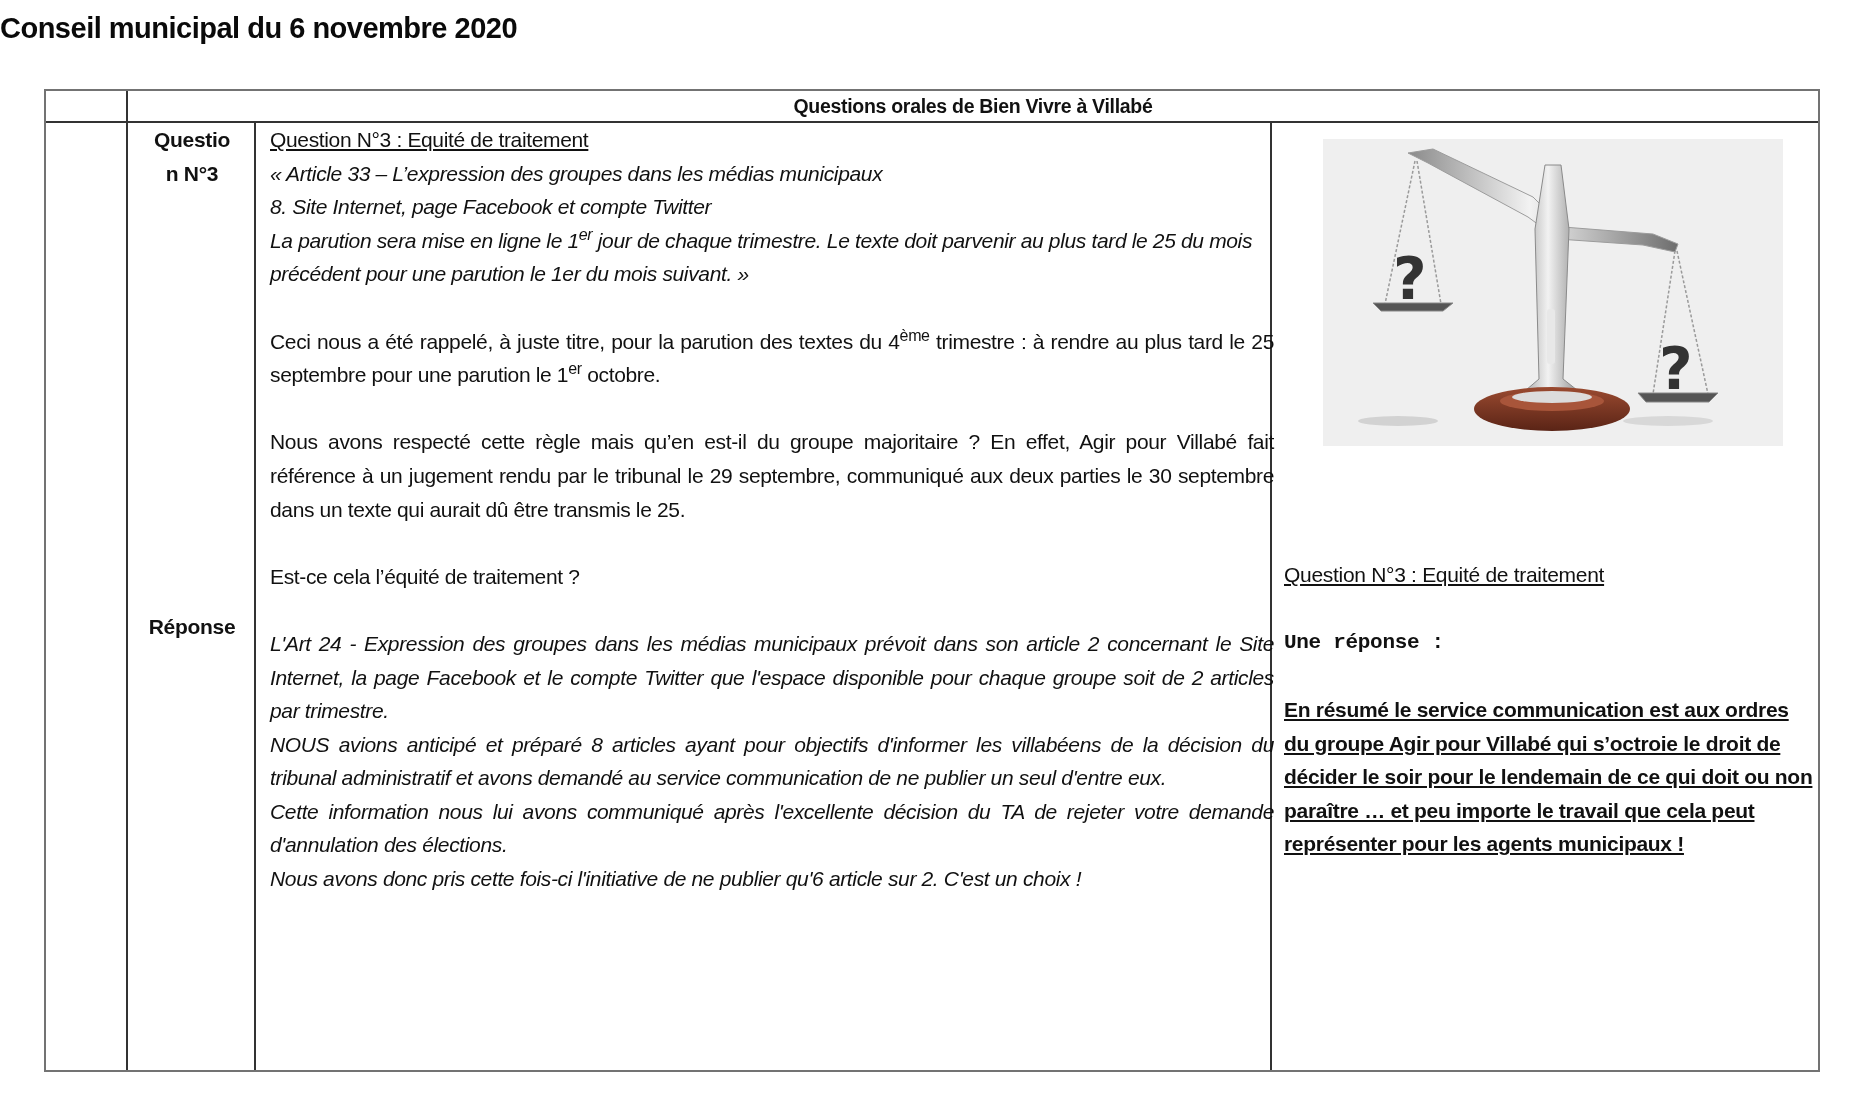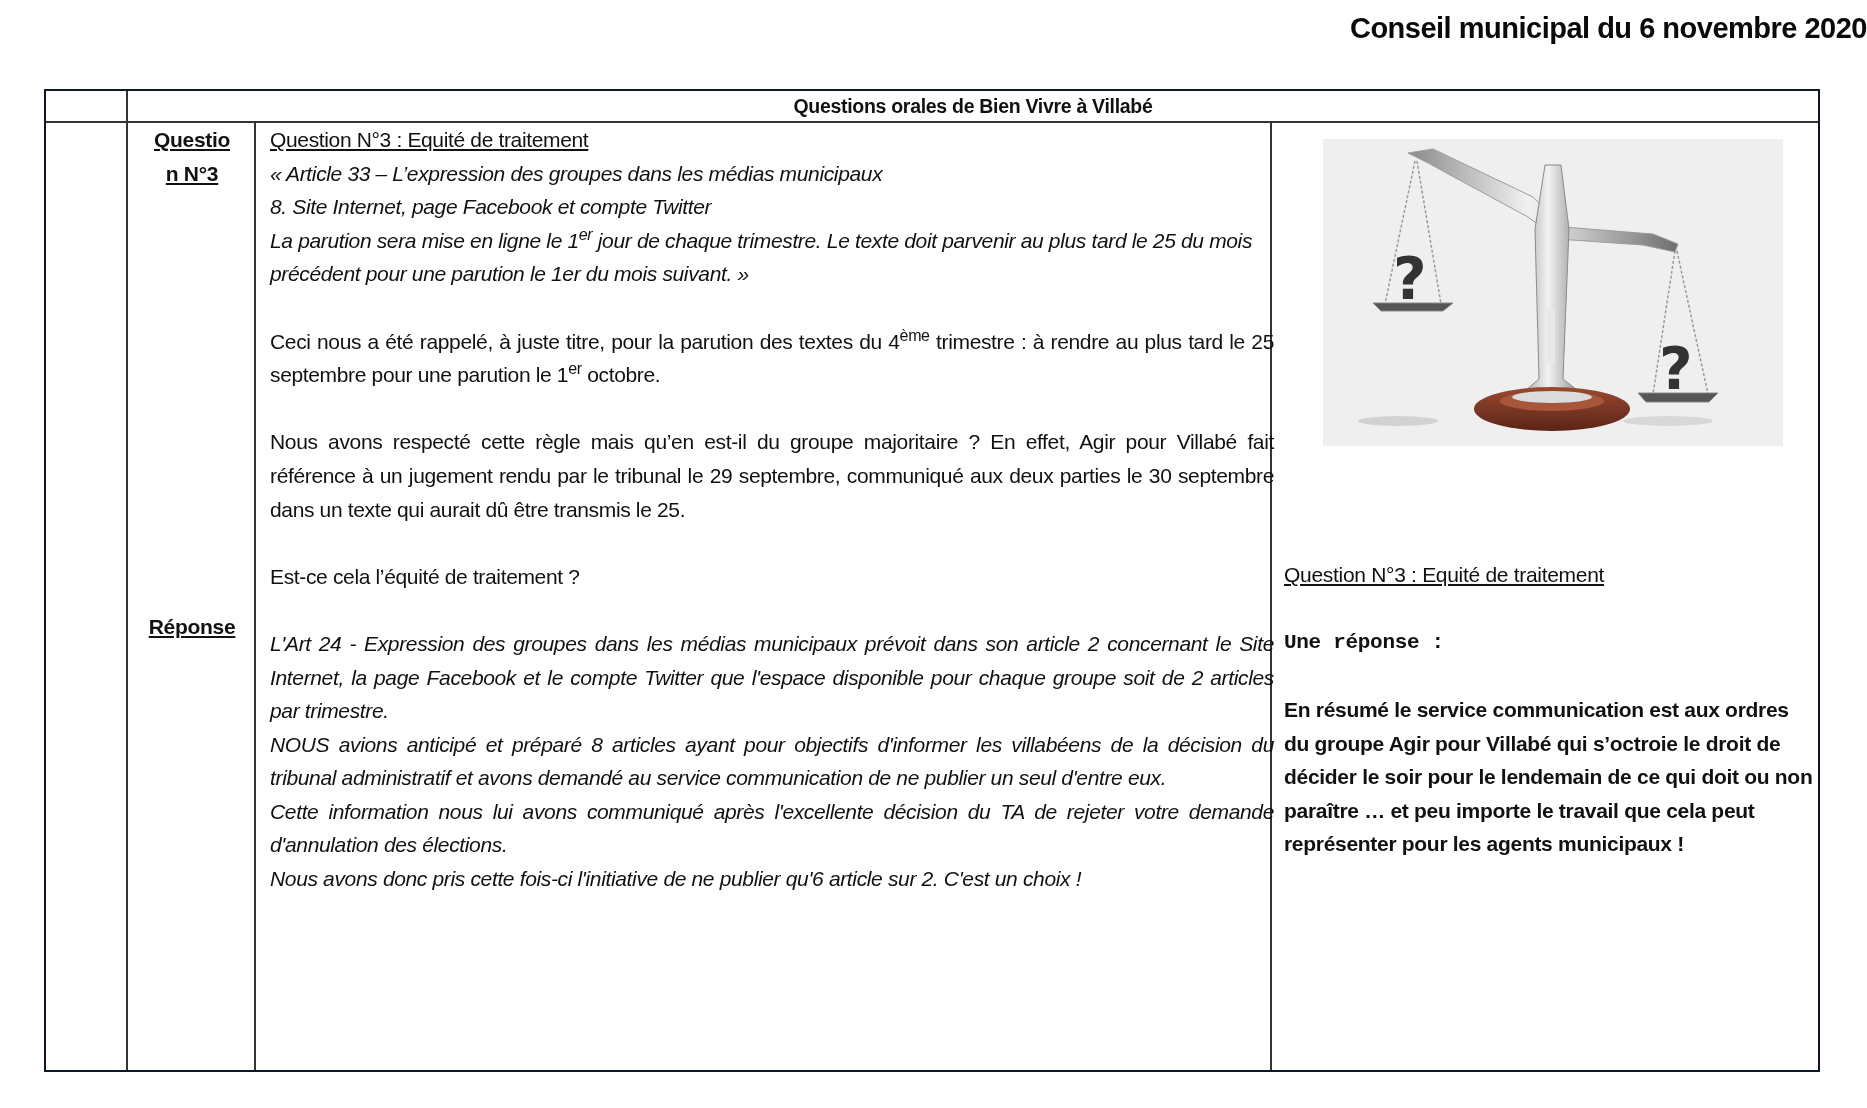--- a/index.html
+++ b/index.html
@@ -1,39 +1,39 @@
 <!DOCTYPE html>
 <html><head>
 <meta charset="utf-8">
 <style>
   html, body { margin: 0; padding: 0; background: #ffffff; }
   body { width: 1867px; height: 1108px; position: relative; overflow: hidden;
          font-family: "Liberation Sans", "DejaVu Sans", sans-serif; color: #111; }
-  .title { position: absolute; left: 0; top: 12px; width: 1867px; text-align: right;
+  .title { position: absolute; left: 0; top: 12px; width: 1867px; text-align: left;
            font-size: 29px; font-weight: bold; letter-spacing: -0.5px; color: #0a0a0a; }
   .tbl { position: absolute; left: 44px; top: 89px; width: 1776px; height: 983px;
-         border: 2px solid #0f172a; box-sizing: border-box; }
+         border: 2px solid #737373; box-sizing: border-box; }
   .vline { position: absolute; width: 1.5px; background: #333; }
   .hline { position: absolute; height: 2px; background: #333; }
   .header-text { position: absolute; left: 82px; right: 0; top: 0; height: 31px; line-height: 31px;
                  text-align: center; font-weight: bold; font-size: 19.5px; letter-spacing: -0.3px; }
   .label { position: absolute; left: 82px; width: 128px; text-align: center; font-weight: bold;
-           font-size: 21px; line-height: 33.6px; letter-spacing: -0.3px; text-decoration: underline; }
+           font-size: 21px; line-height: 33.6px; letter-spacing: -0.3px; }
   .qcol { position: absolute; left: 224px; top: 32px; width: 1004px; font-size: 21px;
           line-height: 33.6px; letter-spacing: -0.35px; }
   .qcol p { margin: 0; }
   .just { text-align: justify; text-align-last: left; }
   .gap { height: 33.6px; }
   .u { text-decoration: underline; }
   .i { font-style: italic; }
   sup { font-size: 16px; line-height: 0; vertical-align: 8px; }
   .pic { position: absolute; left: 1277px; top: 48px; width: 460px; height: 307px; background: #efefef; }
   .rhead { position: absolute; left: 1238px; top: 467px; font-size: 21px; line-height: 33.6px; text-decoration: underline; letter-spacing: -0.3px; }
   .rsub { position: absolute; left: 1238px; top: 535px; font-size: 21px; line-height: 33.6px; font-weight: bold; letter-spacing: -0.3px; font-family: Liberation Mono, monospace; }
-  .rbody { position: absolute; left: 1238px; top: 602px; width: 530px; font-size: 21px; line-height: 33.6px; font-weight: bold; letter-spacing: -0.3px; }
+  .rbody { position: absolute; left: 1238px; top: 602px; width: 530px; font-size: 21px; line-height: 33.6px; font-weight: bold; letter-spacing: -0.3px; text-decoration: underline; }
 </style>
 </head>
 <body>
 
 <div class="title">Conseil municipal du 6 novembre 2020</div>
 
 <div class="tbl">
 
   <div class="hline" style="left:0; right:0; top:30px;"></div>
 

